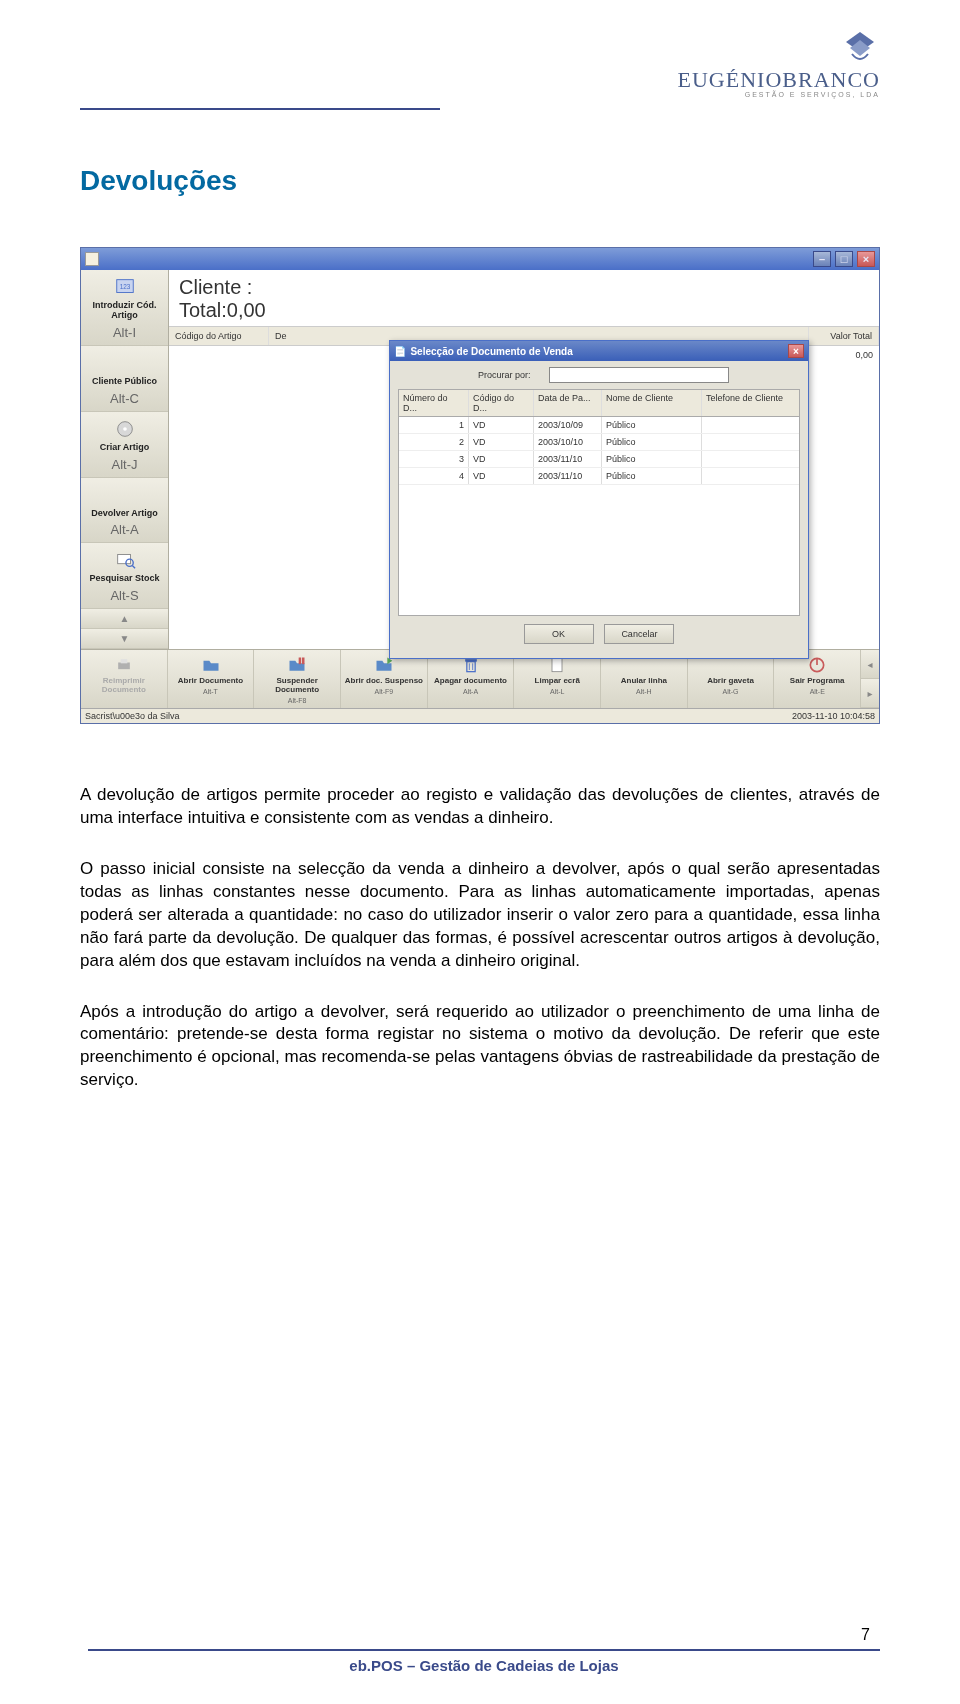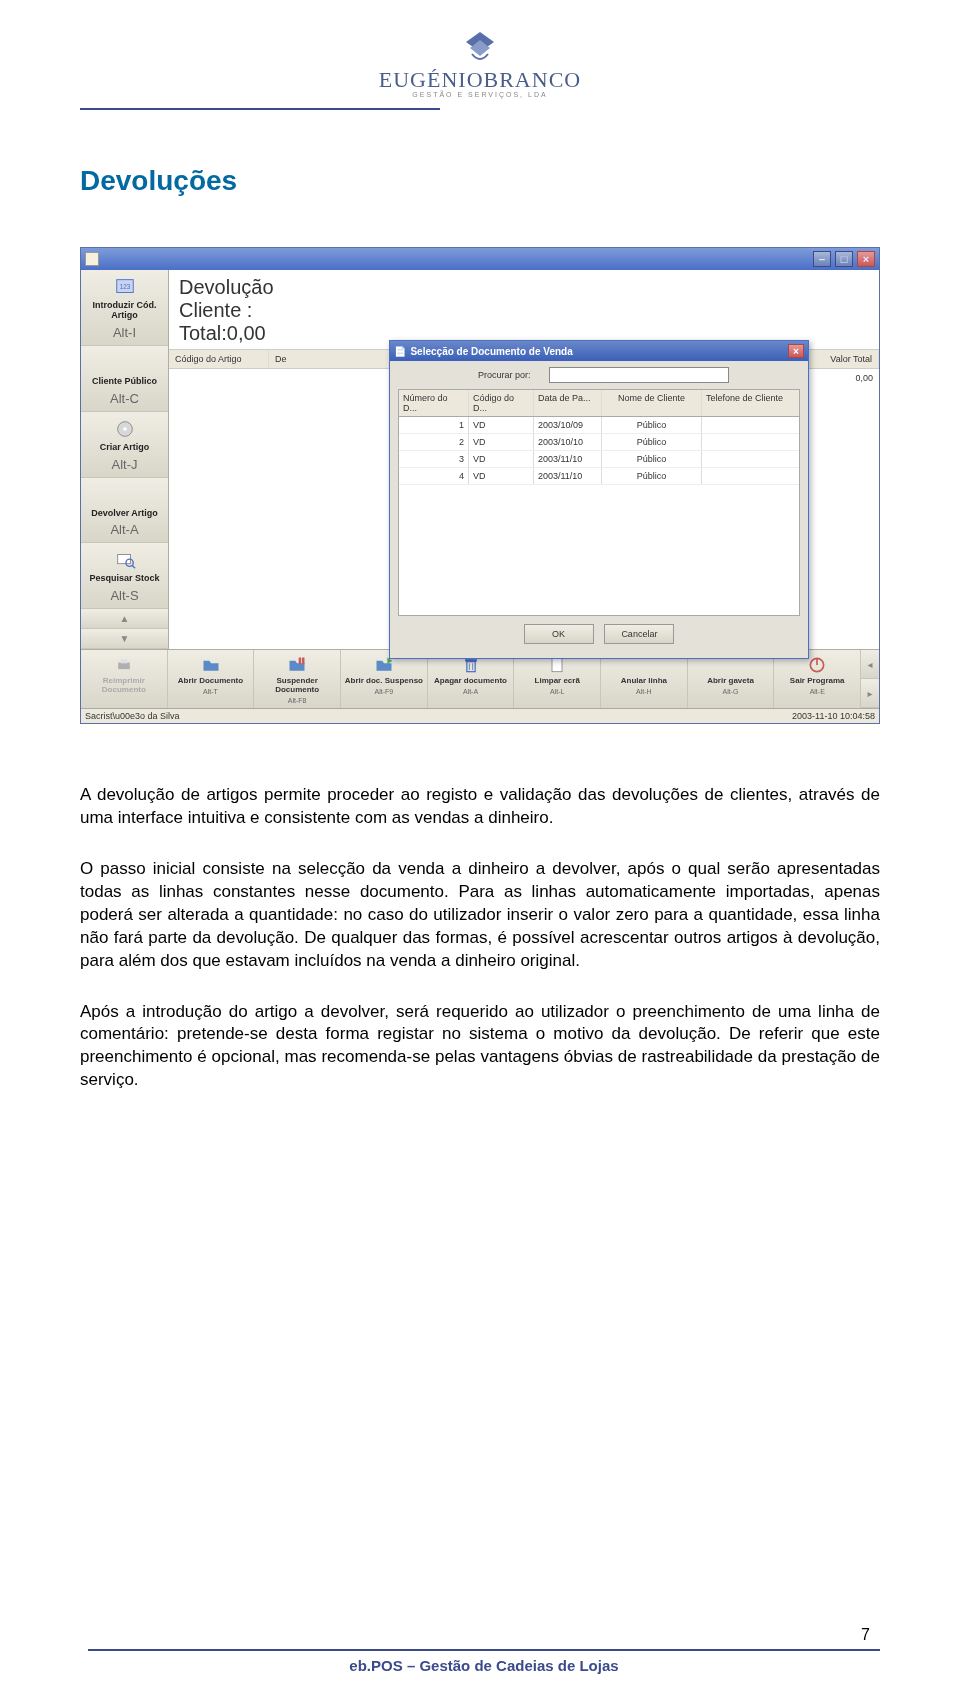--- a/index.html
+++ b/index.html
@@ -6,21 +6,21 @@
   body {
     font-family: Arial, Helvetica, sans-serif;
     background: #fff;
     width: 960px;
     margin: 0 auto;
     color: #000;
     font-size: 14px;
   }
   .page { padding: 30px 80px 40px; position: relative; min-height: 1704px; }
   
-  .logo-wrap { text-align: center; margin-bottom: 8px; }
+  .logo-wrap { text-align: right; margin-bottom: 8px; }
   .logo-wrap svg { display: inline-block; }
   .logo-text { font-family: "Times New Roman", serif; font-size: 22px; color: #4a5e8a; letter-spacing: 1px; margin-top: -2px; }
   .logo-sub { font-size: 7px; color: #888; letter-spacing: 2px; margin-top: -2px; }
   .top-rule { border: none; border-top: 2px solid #3a4a8a; margin: 10px 0 55px 0; width: 45%; }
   .heading { color: #0369a1; font-weight: bold; font-size: 28px; margin-bottom: 50px; }
 
   
   .app-window {
     width: 800px;
     margin: 0 auto 60px;
@@ -118,21 +118,21 @@
   .grid {
     border: 1px solid #aaa;
     background: #fff;
     font-size: 9px;
   }
   .ghead { display:flex; background:#ece9dc; border-bottom:1px solid #aaa; }
   .ghead div, .grow div { padding:3px 4px; }
   .gc1 { width:70px; border-right:1px solid #ddd; text-align:right;}
   .gc2 { width:65px; border-right:1px solid #ddd;}
   .gc3 { width:68px; border-right:1px solid #ddd;}
-  .gc4 { width:100px; border-right:1px solid #ddd;text-align:center;}
+  .gc4 { width:100px; border-right:1px solid #ddd;}
   .gc5 { flex:1;}
   .ghead .gc1 { text-align:left;}
   .grow { display:flex; border-bottom:1px solid #eee; }
   .gspace { height: 130px; }
   .modal-buttons { text-align:center; padding:8px 0; }
   .mbtn { display:inline-block; width:70px; padding:4px 0; margin:0 4px; background:linear-gradient(#f0eee4,#d8d6c8); border:1px solid #999; font-size:9px; cursor:pointer;}
 
   
   .bottom-toolbar {
     display: flex;
@@ -228,21 +228,20 @@
           <div class="lbl">Pesquisar Stock</div>
           <div class="sc">Alt-S</div>
         </div>
         <div class="side-arrows">
           <div class="arr">▲</div>
           <div class="arr">▼</div>
         </div>
       </div>
       <div class="main">
         <div class="main-head">
-          <div class="big">Devolução</div>
           <div class="big">Cliente :</div>
           <div class="big">Total:0,00</div>
         </div>
         <div class="table-header">
           <div class="th-cod">Código do Artigo</div>
           <div class="th-de">De</div>
           <div class="th-vt">Valor Total</div>
         </div>
         <div class="main-row">
           <div class="th-cod"></div>

